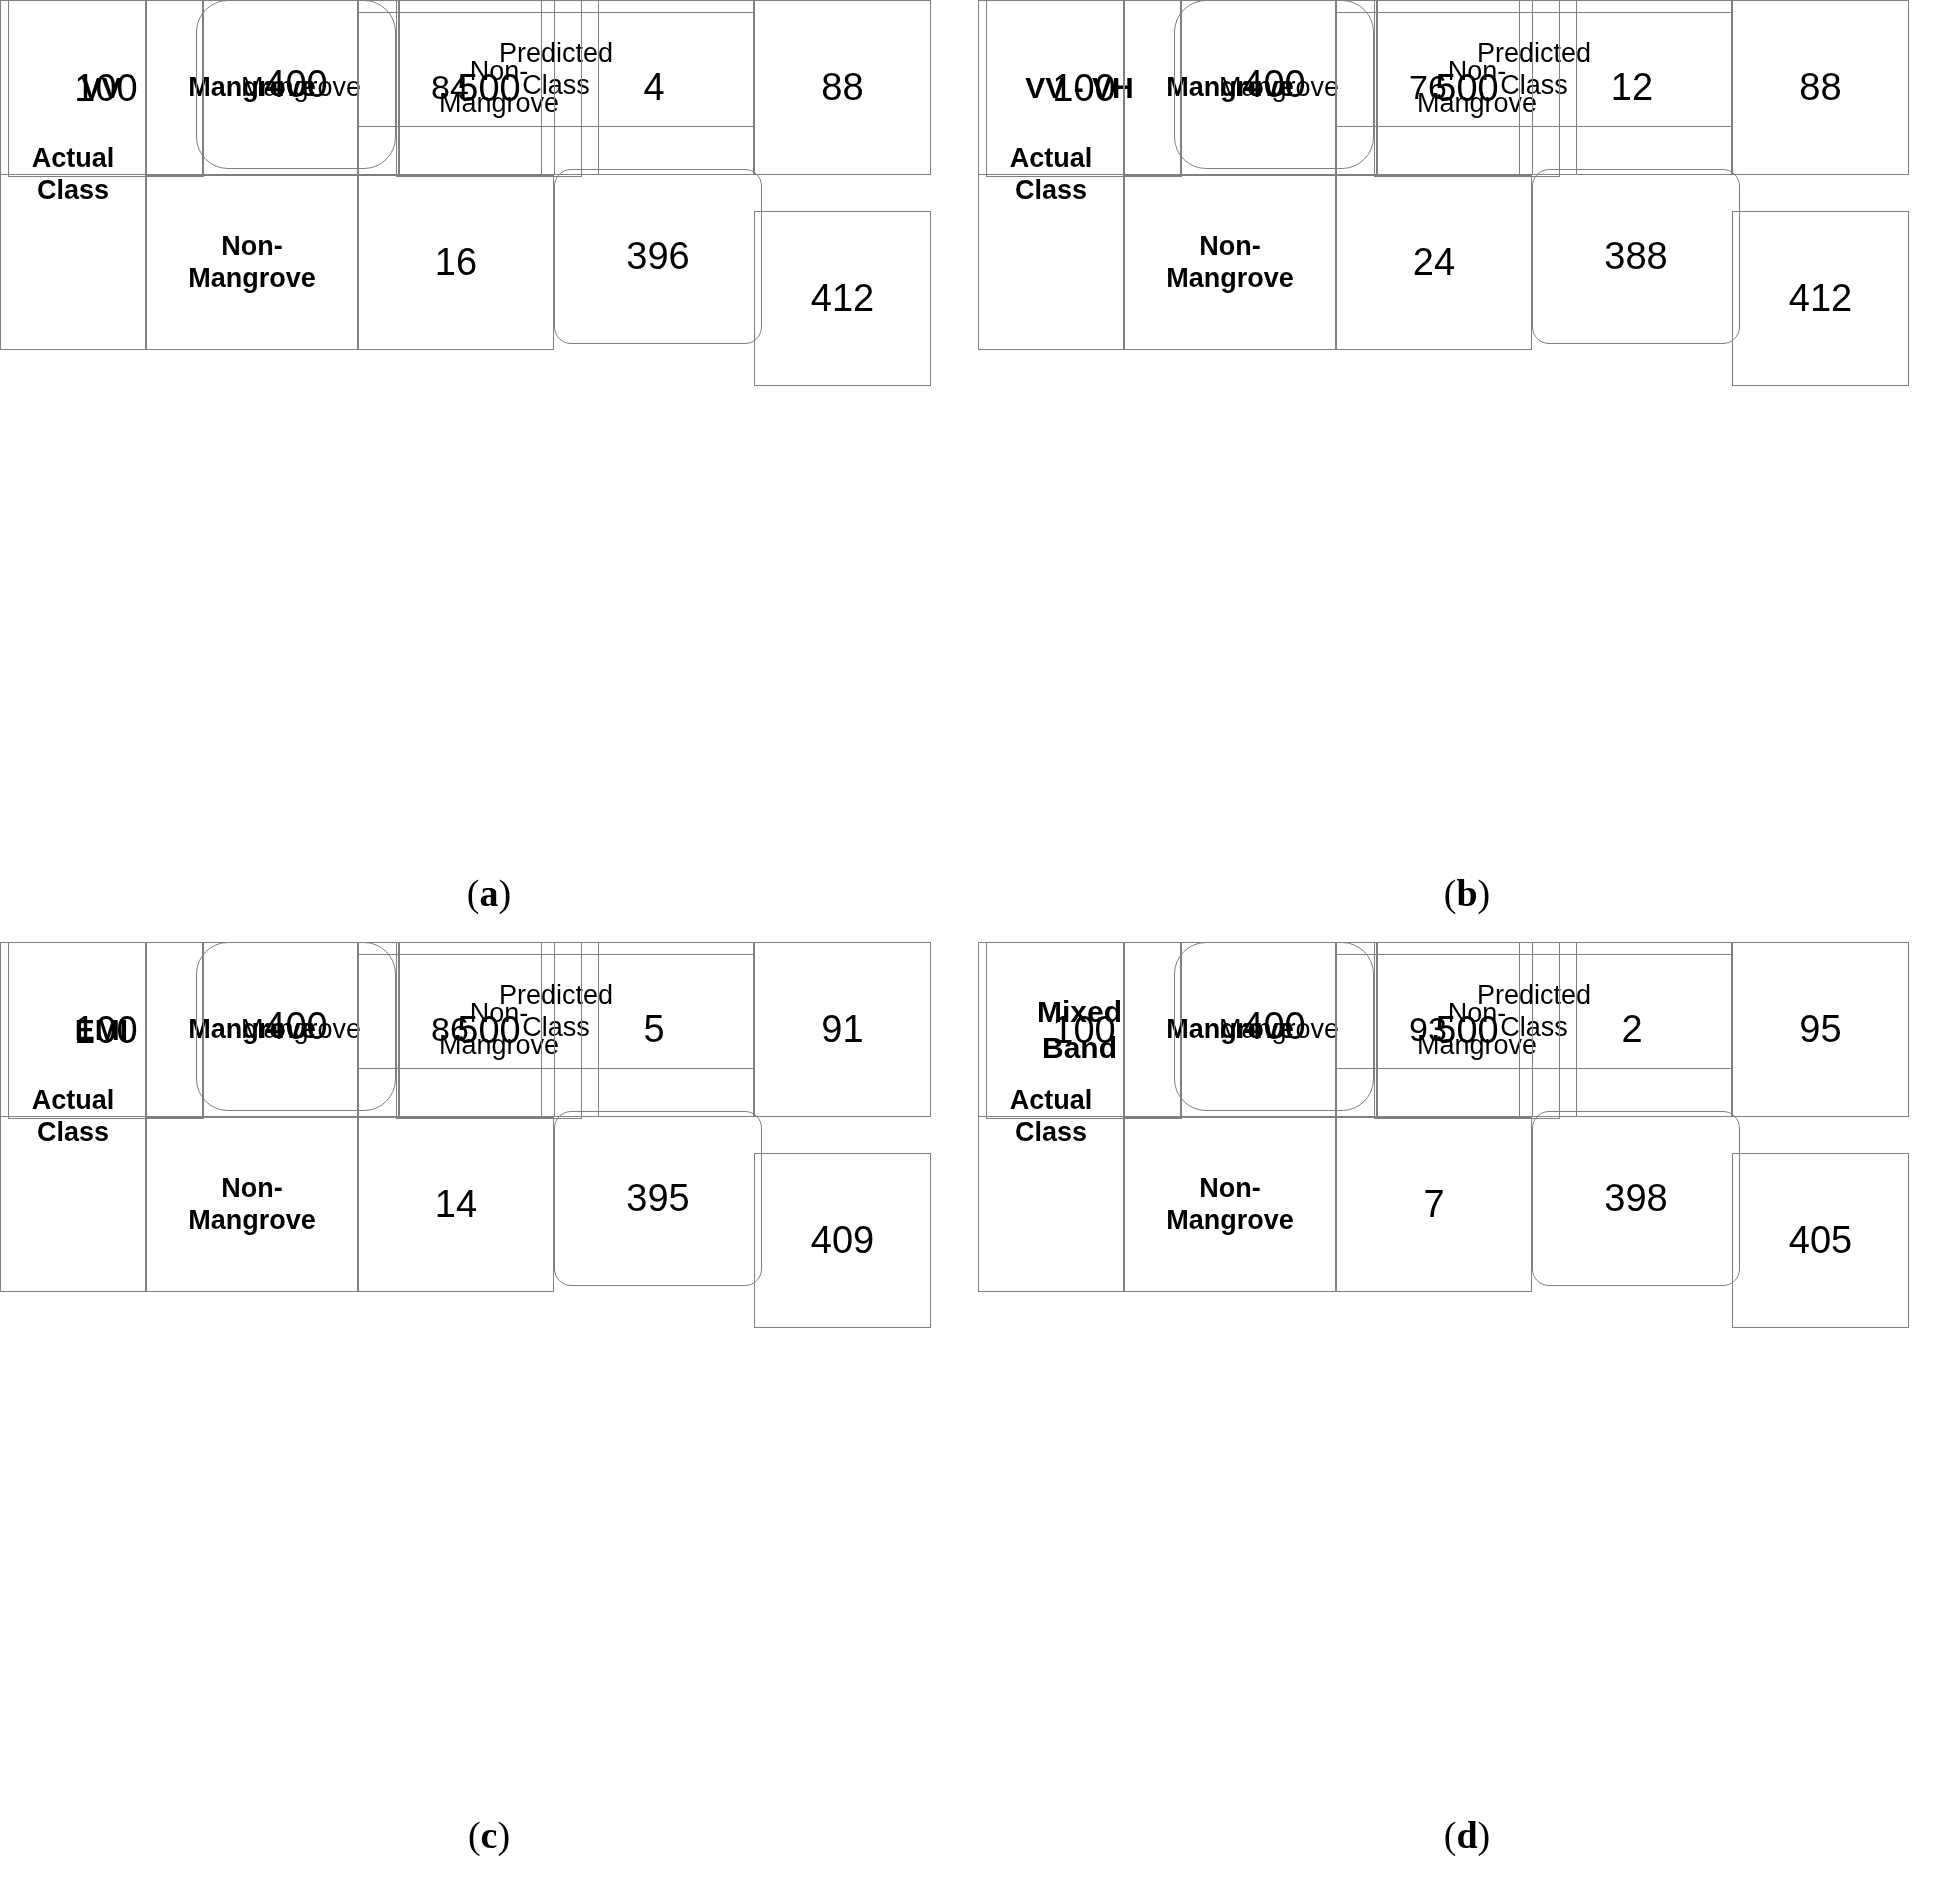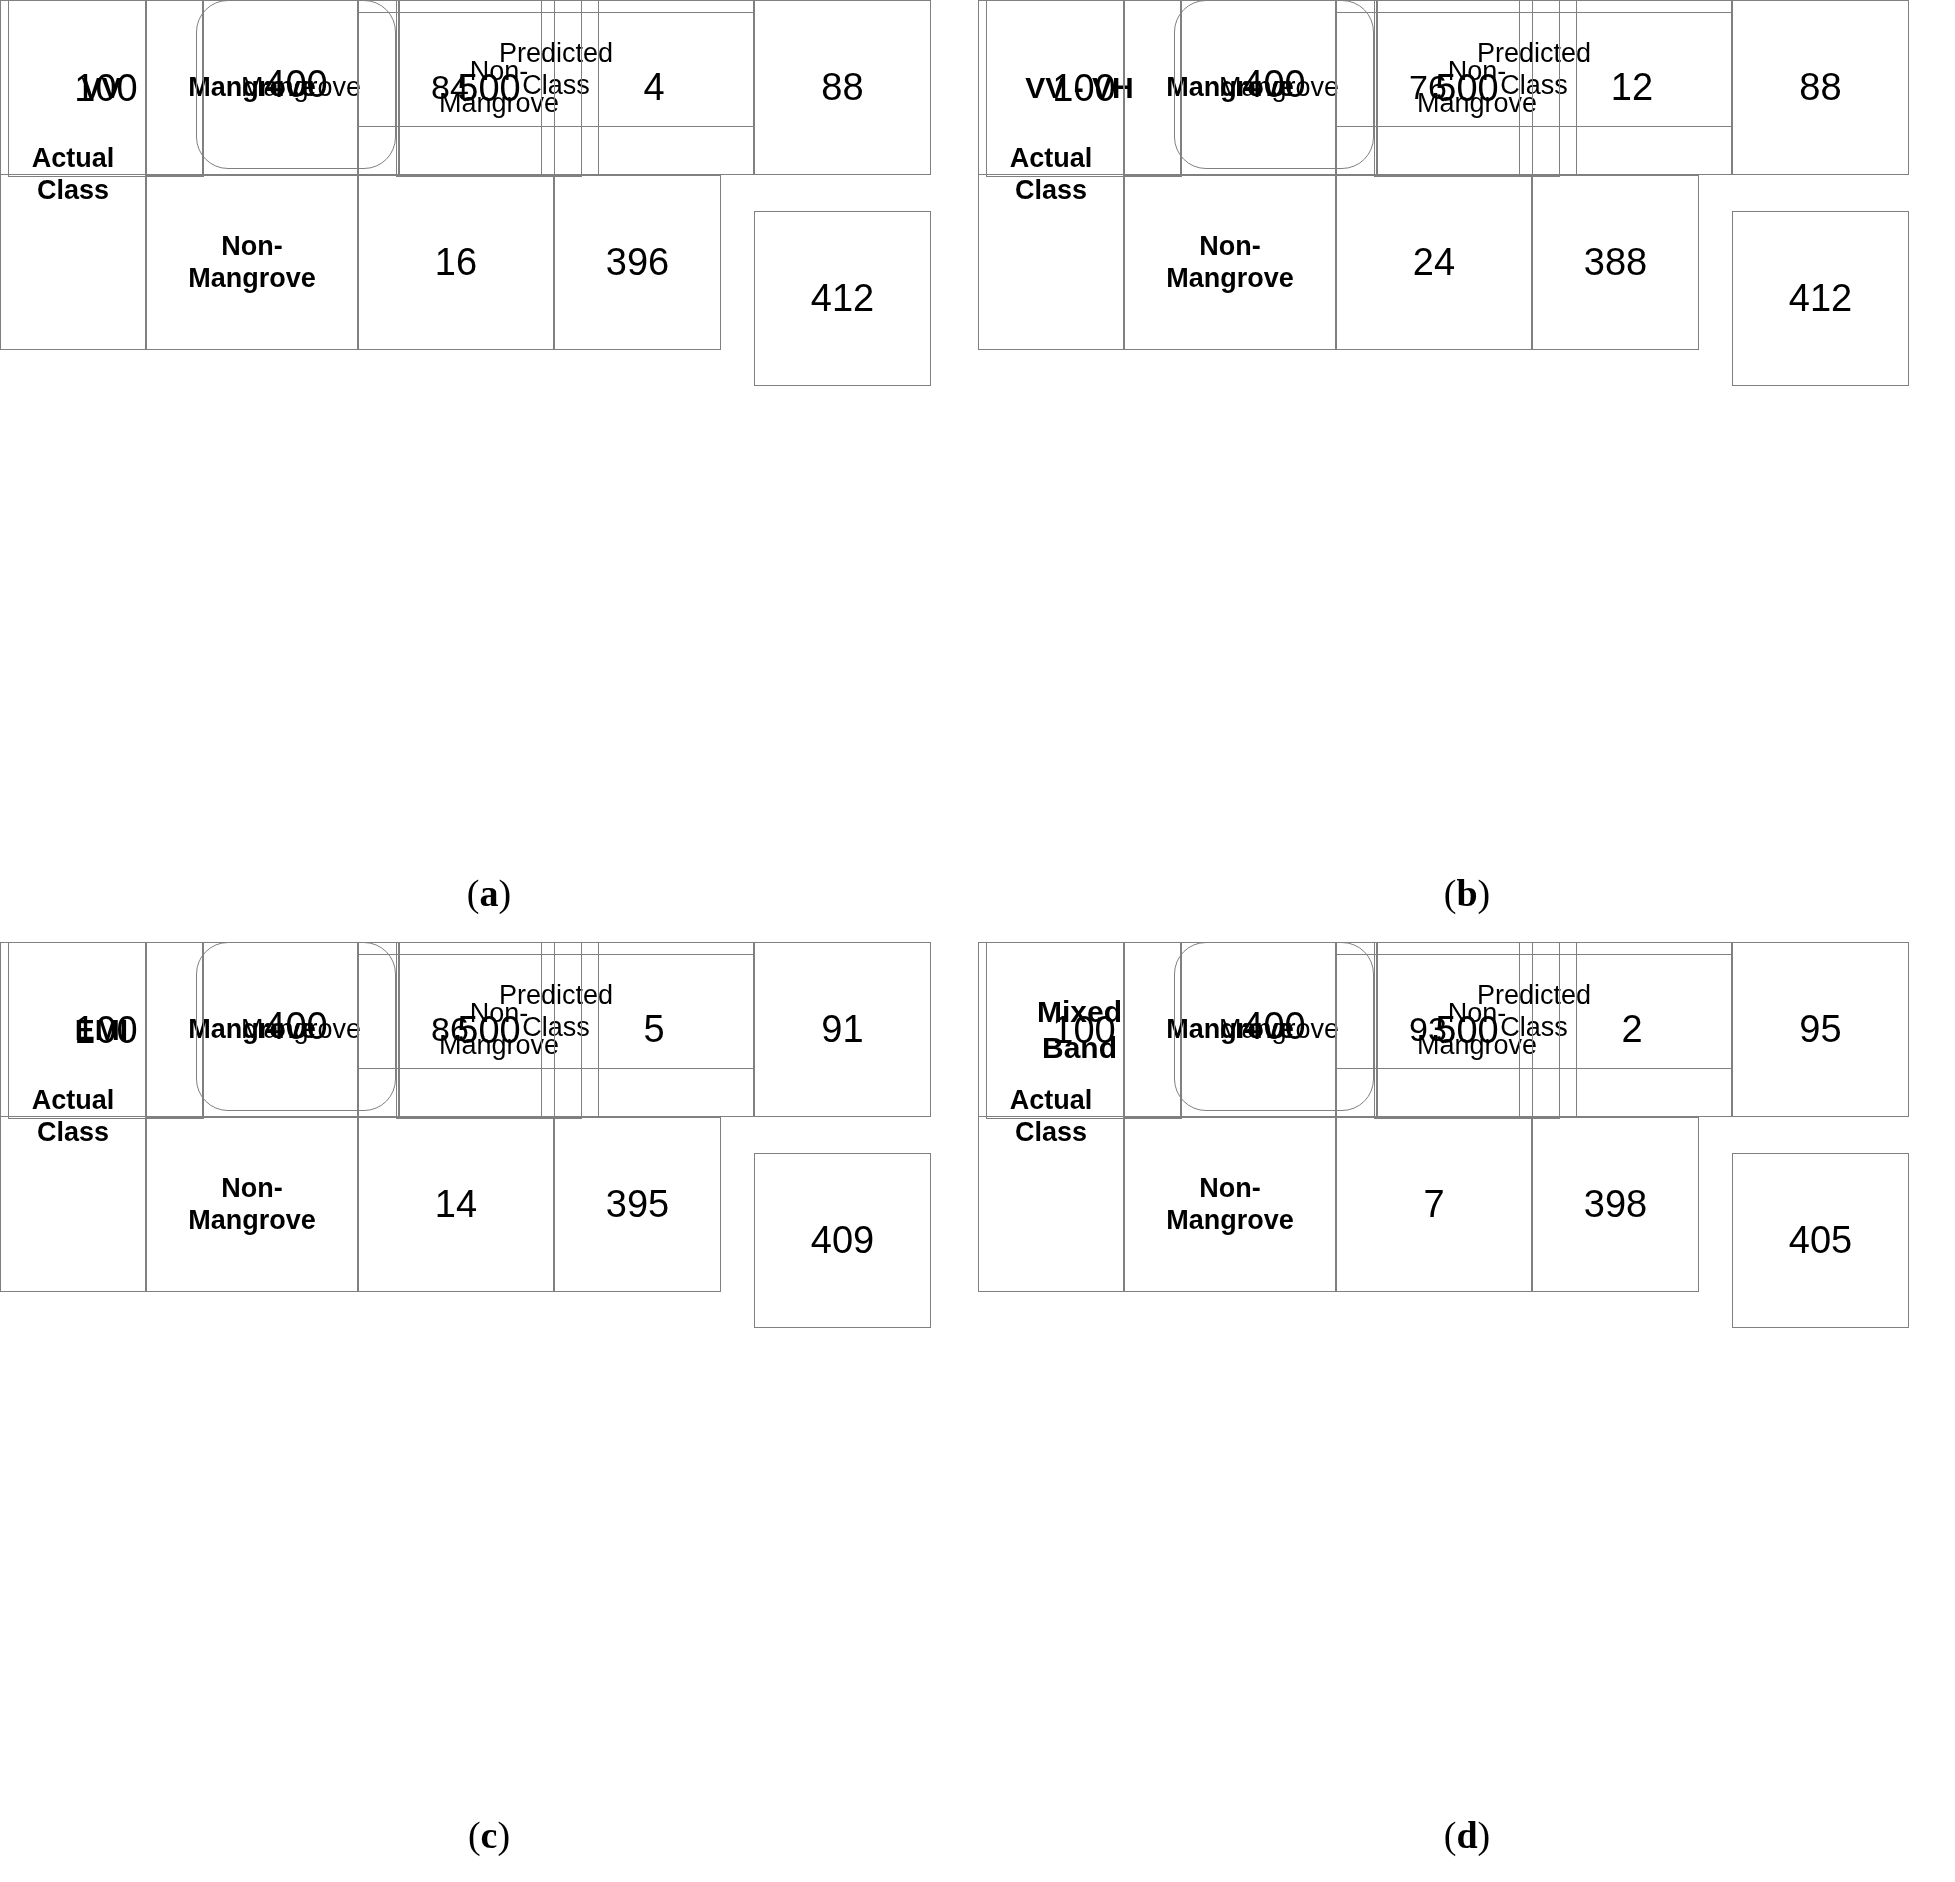--- a/index.html
+++ b/index.html
@@ -47,21 +47,21 @@
   .act-lbl  { left: 0;    top: 0;   width: 146px; height: 350px;
               font-size: 27px; font-weight: bold; }
   .rlbl-1   { left: 146px; top: 0;   width: 212px; height: 175px;
               font-size: 27px; font-weight: bold; }
   .rlbl-2   { left: 146px; top: 175px; width: 212px; height: 175px;
               font-size: 27px; font-weight: bold; }
   .v-r1c1 { left: 358px;  top: 0;   width: 184px; height: 175px; font-size: 34px; }
   .v-r1c2 { left: 554px;  top: 0;   width: 200px; height: 175px; font-size: 38px; }
   .v-r1c3 { left: 754px; top: 0;   width: 177px; height: 175px; font-size: 38px; }
   .v-r2c1 { left: 358px;  top: 175px; width: 196px; height: 175px; font-size: 38px; }
-  .v-r2c2 { left: 554px;  top: 175px; width: 167px; height: 175px; font-size: 38px; }
+  .v-r2c2 { left: 554px;  top: 169px; width: 208px; height: 175px; font-size: 38px; border-radius: 17px; }
   .v-r2c3 { left: 754px; top: 175px; width: 177px; height: 175px; font-size: 38px; margin-top: 36px; }
 
   
   .tot-row { left: 358px; top: 648px; width: 582px; height: 177px; }
   .t-c1 { left: 0;   top: 0; width: 196px; height: 177px; font-size: 38px; margin-left: 8px; }
   .t-c2 { left: 196px; top: 0; width: 200px; height: 169px; font-size: 38px; border-radius: 32px; }
   .t-c3 { left: 396px; top: 0; width: 186px; height: 177px; font-size: 38px; }
 
   
   .caption {

